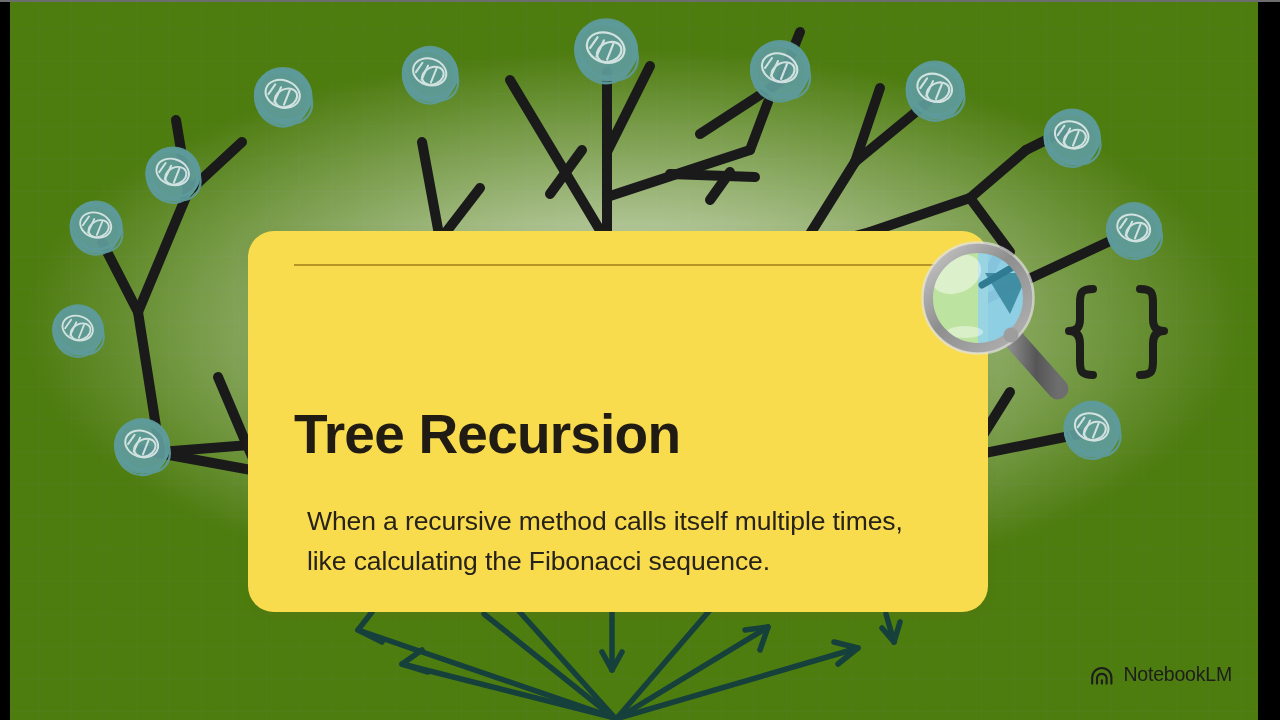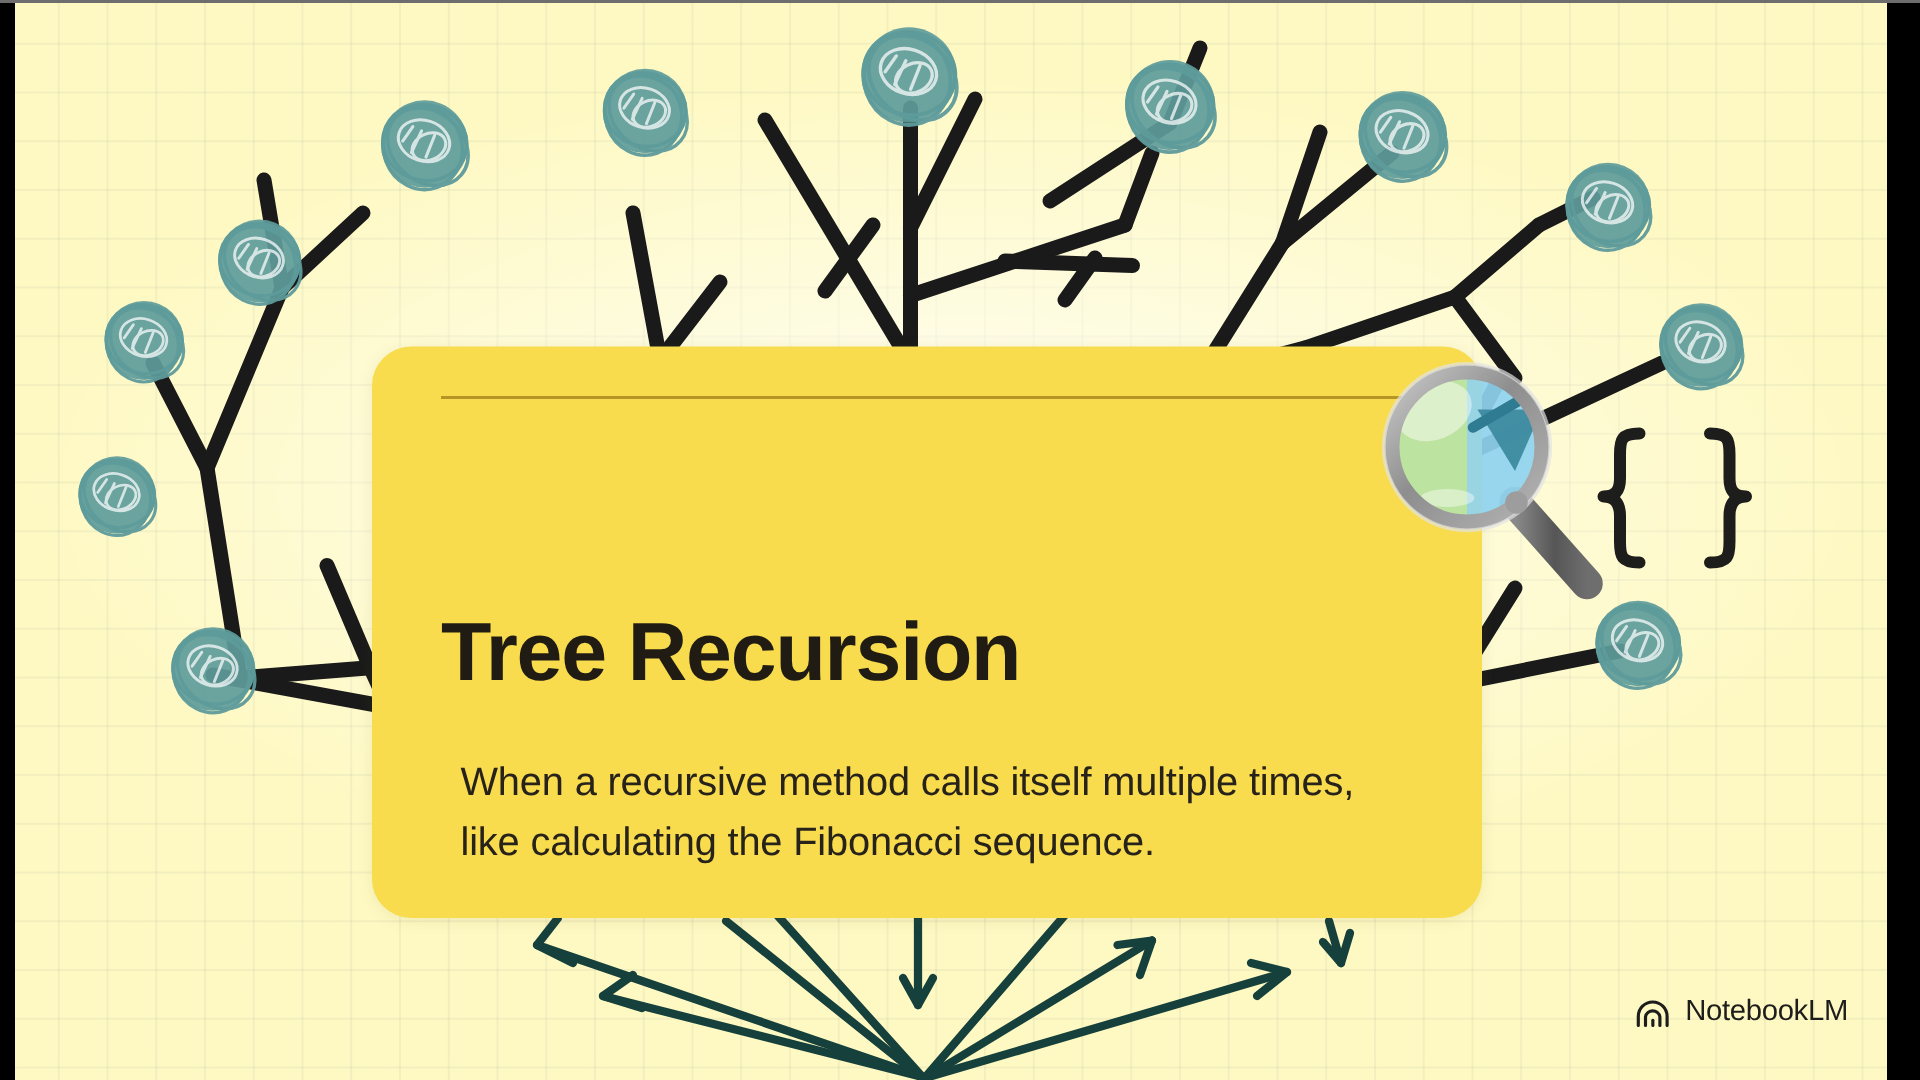--- a/index.html
+++ b/index.html
@@ -30,21 +30,21 @@
   .bar-right { right: 0;  top: 0; width: 22px;  height: 720px; }
   .bar-top   { left: 0;   top: 0; width: 1280px; height: 2px; background:#6d6d6d; }
 
   
   #slide {
     position: absolute;
     left: 10px;
     top: 2px;
     width: 1248px;
     height: 718px;
-    background: #fef9c3;
+    background: #4d7c0f;
     overflow: hidden;
   }
 
   
   #grid {
     position: absolute;
     inset: 0;
     background-image:
       linear-gradient(to right, rgba(120,128,132,0.085) 1.3px, transparent 1.3px),
       linear-gradient(to bottom, rgba(120,128,132,0.085) 1.3px, transparent 1.3px);

